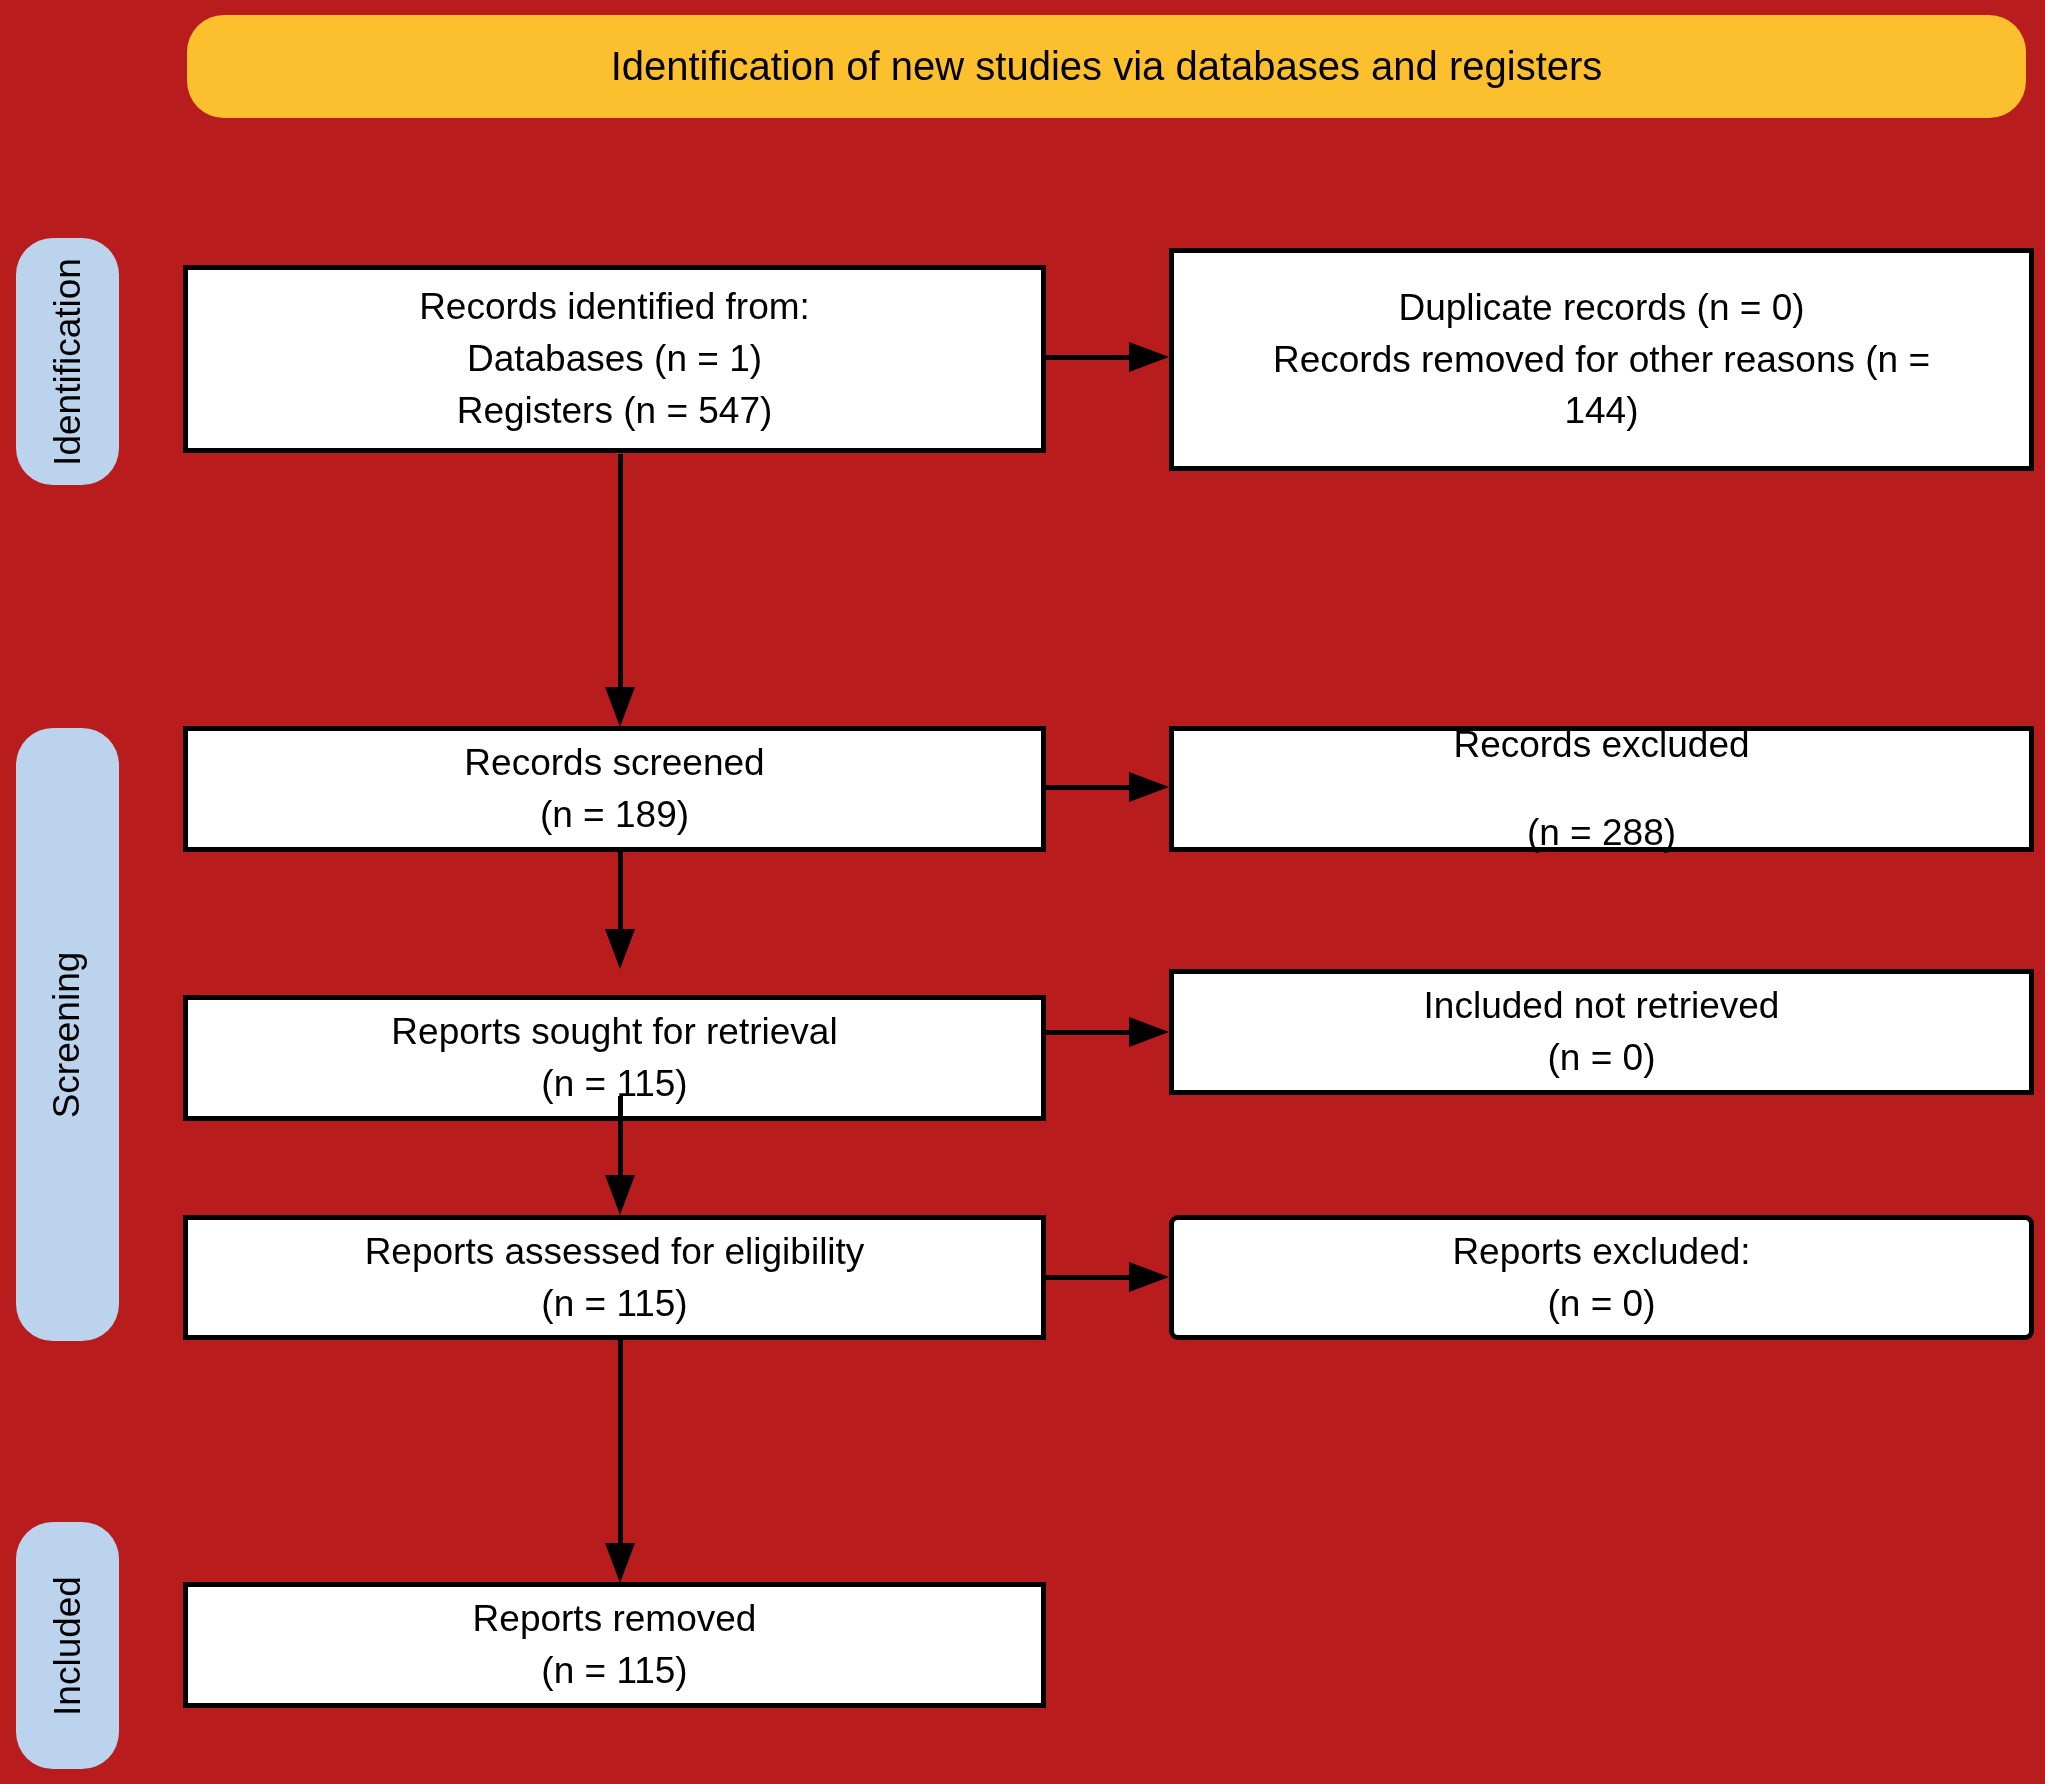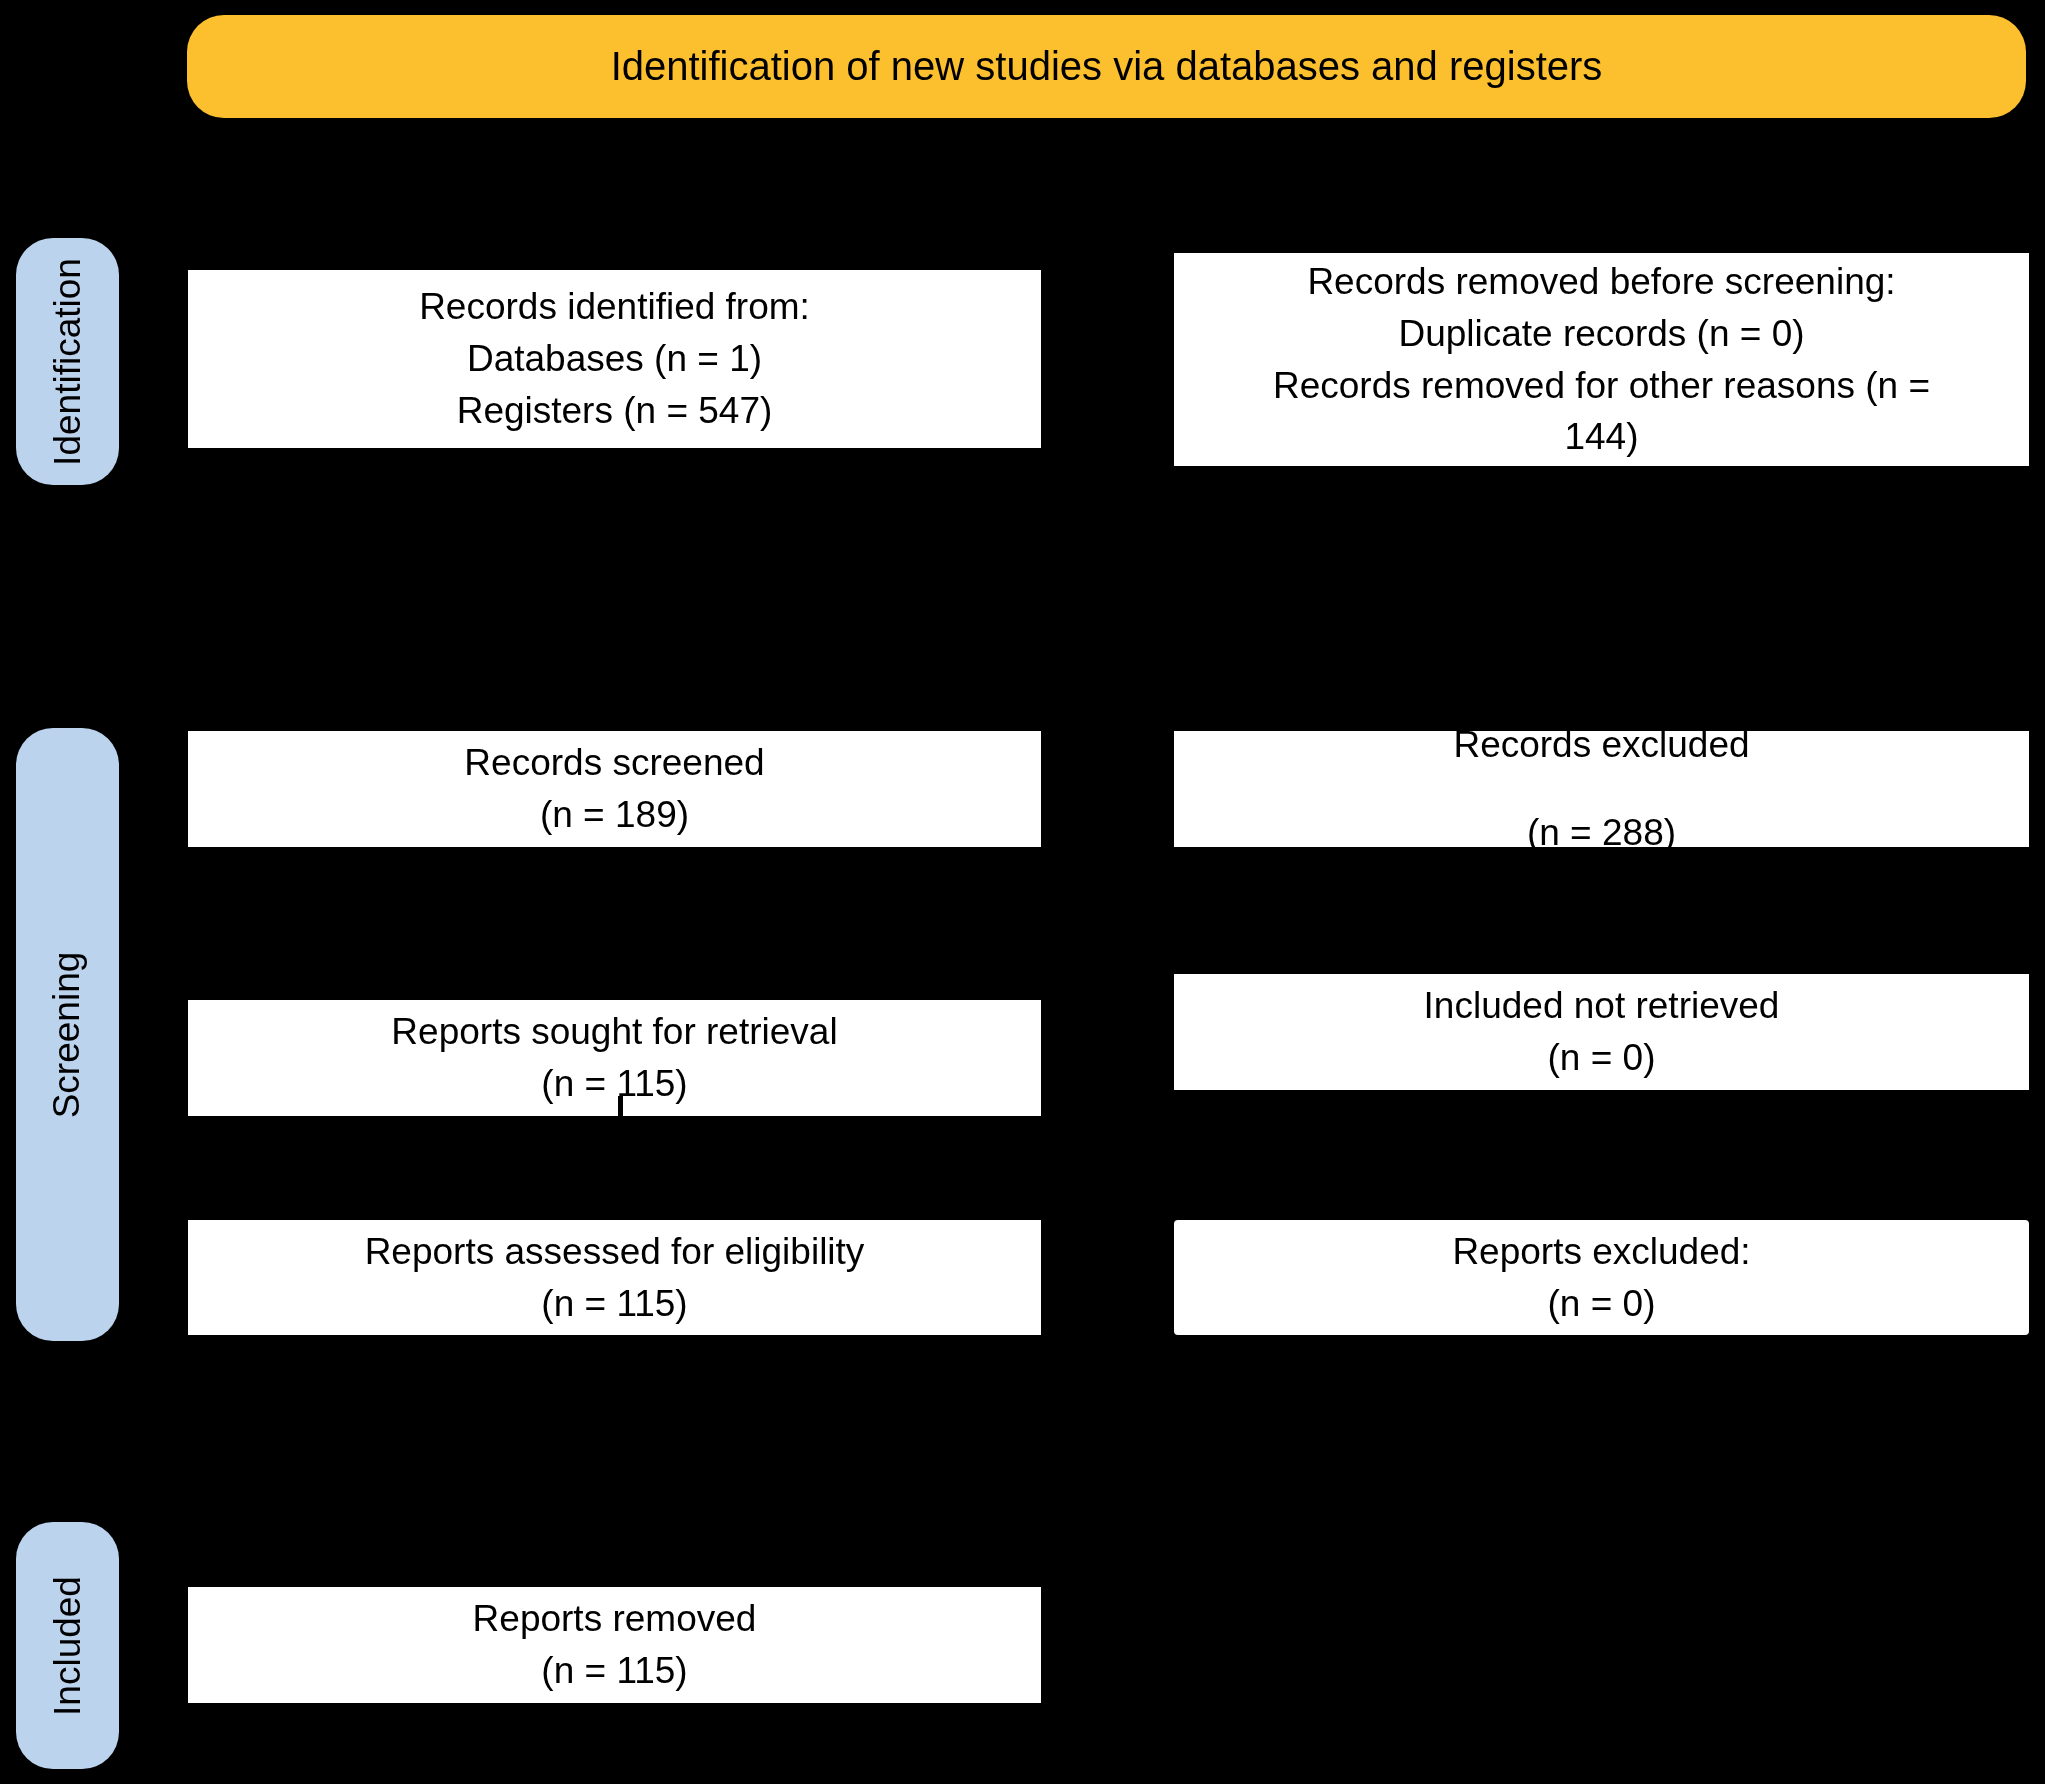--- a/index.html
+++ b/index.html
@@ -1,18 +1,18 @@
 <!DOCTYPE html>
 <html style="font-size:10.2px"><head>
 <meta charset="utf-8">
 <style>
   html,body { margin:0; padding:0; background:#ffffff; }
   .canvas {
     position:relative; width:2046px; height:1784px;
-    background:#000000; color:#000;
+    background:#b91c1c; color:#000;
     font-family:"Liberation Sans", sans-serif;
   }
   .banner {
     position:absolute; left:187px; top:14.7px; width:1839px; height:103px;
     background:#FCBF2D; border-radius:37px;
     display:flex; align-items:center; justify-content:center;
     font-size:40px;
   }
   .stage {
     position:absolute; left:16px; width:103px;
@@ -81,21 +81,20 @@
     <span>Included</span>
   </div>
 
   <div class="box col-main b1">
     <div>Records identified from:</div>
     <div>Databases (n = 1)</div>
     <div>Registers (n = 547)</div>
   </div>
 
   <div class="box col-side r1">
-    <div>Records removed before screening:</div>
     <div>Duplicate records (n = 0)</div>
     <div>Records removed for other reasons (n =</div>
     <div>144)</div>
   </div>
 
   <div class="box col-main b2">
     <div>Records screened</div>
     <div>(n = 189)</div>
   </div>
 

